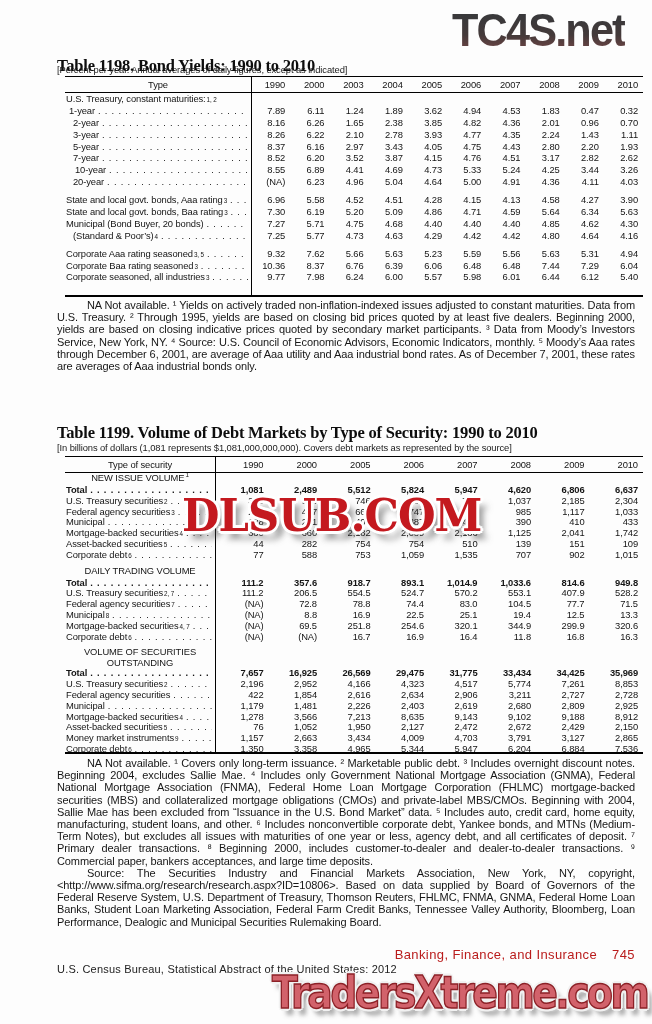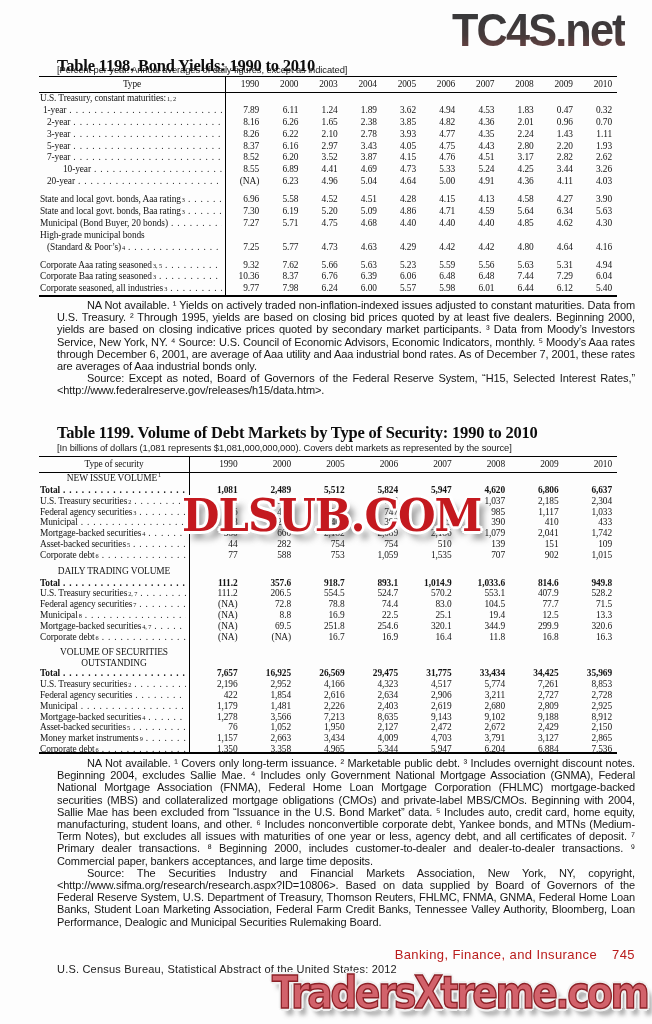--- a/index.html
+++ b/index.html
@@ -5,22 +5,22 @@
   html,body{margin:0;padding:0;background:#e8e8e8;}
   .page{position:relative;width:652px;height:1024px;background:#fdfdfd;overflow:hidden;
         font-family:"Liberation Sans",sans-serif;color:#141414;}
 
   
   .tbl-title{position:absolute;left:57px;width:578px;font-family:"Liberation Serif",serif;
              font-weight:bold;font-size:16.5px;letter-spacing:-0.2px;color:#0d0d0d;}
   .tbl-sub{position:absolute;left:57px;width:578px;font-size:9.4px;letter-spacing:-0.1px;color:#1a1a1a;}
 
   
-  .tbl{position:absolute;left:39px;width:578px;border-top:1.5px solid #000;
-       border-bottom:2.5px solid #000;font-size:9.4px;letter-spacing:-0.1px;font-family:Liberation Serif, serif;}
+  .tbl{position:absolute;left:65px;width:578px;border-top:1.5px solid #000;
+       border-bottom:2.5px solid #000;font-size:9.4px;letter-spacing:-0.1px;}
   .vline{position:absolute;top:0;bottom:0;width:1px;background:#000;left:var(--stub);}
   .t-row{display:flex;align-items:baseline;height:var(--rh);line-height:var(--rh);}
   .t-row.t-head{height:15px;line-height:15px;border-bottom:1px solid #000;align-items:center;}
   .t-stub{flex:0 0 var(--stub);width:var(--stub);display:flex;align-items:baseline;
           overflow:hidden;min-width:0;padding-left:1px;box-sizing:border-box;}
   .t-stub.center{justify-content:center;padding-left:0;}
   .t-stub.center-block{display:block;text-align:center;padding-left:0;}
   .sec-line{line-height:10.5px;}
   .t-val{flex:1 1 0;min-width:0;text-align:right;padding-right:5px;white-space:nowrap;}
   .dots{flex:1 1 0;min-width:0;overflow:hidden;white-space:nowrap;margin:0 3px;}
@@ -168,21 +168,21 @@
         <div class="t-val">3.87</div>
         <div class="t-val">4.15</div>
         <div class="t-val">4.76</div>
         <div class="t-val">4.51</div>
         <div class="t-val">3.17</div>
         <div class="t-val">2.82</div>
         <div class="t-val">2.62</div>
       </div>
       <div class="t-row data">
         <div class="t-stub">
-          <div class="lbl" style="margin-left: 23px;">10-year</div>
+          <div class="lbl" style="margin-left: 9px;">10-year</div>
           <div class="dots"></div>
         </div>
         <div class="t-val">8.55</div>
         <div class="t-val">6.89</div>
         <div class="t-val">4.41</div>
         <div class="t-val">4.69</div>
         <div class="t-val">4.73</div>
         <div class="t-val">5.33</div>
         <div class="t-val">5.24</div>
         <div class="t-val">4.25</div>
@@ -249,25 +249,20 @@
         <div class="t-val">5.71</div>
         <div class="t-val">4.75</div>
         <div class="t-val">4.68</div>
         <div class="t-val">4.40</div>
         <div class="t-val">4.40</div>
         <div class="t-val">4.40</div>
         <div class="t-val">4.85</div>
         <div class="t-val">4.62</div>
         <div class="t-val">4.30</div>
       </div>
-      <div class="t-row group">
-        <div class="t-stub">
-          <div class="lbl">High-grade municipal bonds</div>
-        </div>
-      </div>
       <div class="t-row data">
         <div class="t-stub">
           <div class="lbl" style="margin-left: 7px;">(Standard &amp; Poor’s)</div>
           <sup>4</sup>
           <div class="dots"></div>
         </div>
         <div class="t-val">7.25</div>
         <div class="t-val">5.77</div>
         <div class="t-val">4.73</div>
         <div class="t-val">4.63</div>
@@ -326,21 +321,20 @@
         <div class="t-val">5.57</div>
         <div class="t-val">5.98</div>
         <div class="t-val">6.01</div>
         <div class="t-val">6.44</div>
         <div class="t-val">6.12</div>
         <div class="t-val">5.40</div>
       </div>
     </div>
   <div class="fnwrap" id="fn1198">
     <p>NA Not available. ¹ Yields on actively traded non-inflation-indexed issues adjusted to constant maturities. Data from U.S. Treasury. ² Through 1995, yields are based on closing bid prices quoted by at least five dealers. Beginning 2000, yields are based on closing indicative prices quoted by secondary market participants. ³ Data from Moody’s Investors Service, New York, NY. ⁴ Source: U.S. Council of Economic Advisors, Economic Indicators, monthly. ⁵ Moody’s Aaa rates through December 6, 2001, are average of Aaa utility and Aaa industrial bond rates. As of December 7, 2001, these rates are averages of Aaa industrial bonds only.</p>
-    <p>Source: Except as noted, Board of Governors of the Federal Reserve System, “H15, Selected Interest Rates,” &lt;http://www.federalreserve.gov/releases/h15/data.htm&gt;.</p>
   </div>
 
   <div class="tbl-title" style="top:423px">Table 1199. Volume of Debt Markets by Type of Security: 1990 to 2010</div>
   <div class="tbl-sub" style="top:442px">[In billions of dollars (1,081 represents $1,081,000,000,000). Covers debt markets as represented by the source]</div>
   <div class="tbl" id="tbl1199">
     <div class="vline"></div>
   <div class="t-row t-head">
         <div class="t-stub center">Type of security</div>
         <div class="t-val">1990</div>
         <div class="t-val">2000</div>
@@ -418,21 +412,21 @@
         <div class="t-stub">
           <div class="lbl">Mortgage-backed securities</div>
           <sup>4</sup>
           <div class="dots"></div>
         </div>
         <div class="t-val">380</div>
         <div class="t-val">660</div>
         <div class="t-val">2,182</div>
         <div class="t-val">2,089</div>
         <div class="t-val">2,186</div>
-        <div class="t-val">1,079</div>
+        <div class="t-val">1,125</div>
         <div class="t-val">2,041</div>
         <div class="t-val">1,742</div>
       </div>
       <div class="t-row data">
         <div class="t-stub">
           <div class="lbl">Asset-backed securities</div>
           <sup>5</sup>
           <div class="dots"></div>
         </div>
         <div class="t-val">44</div>

